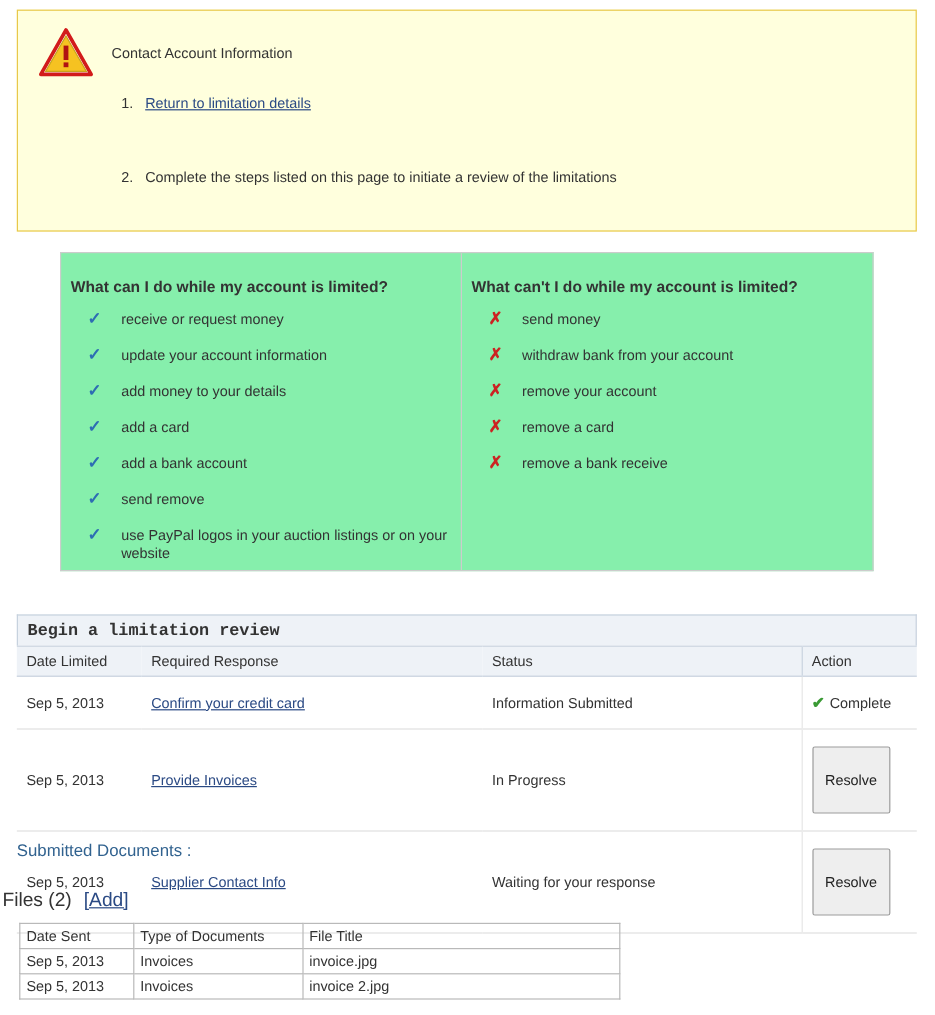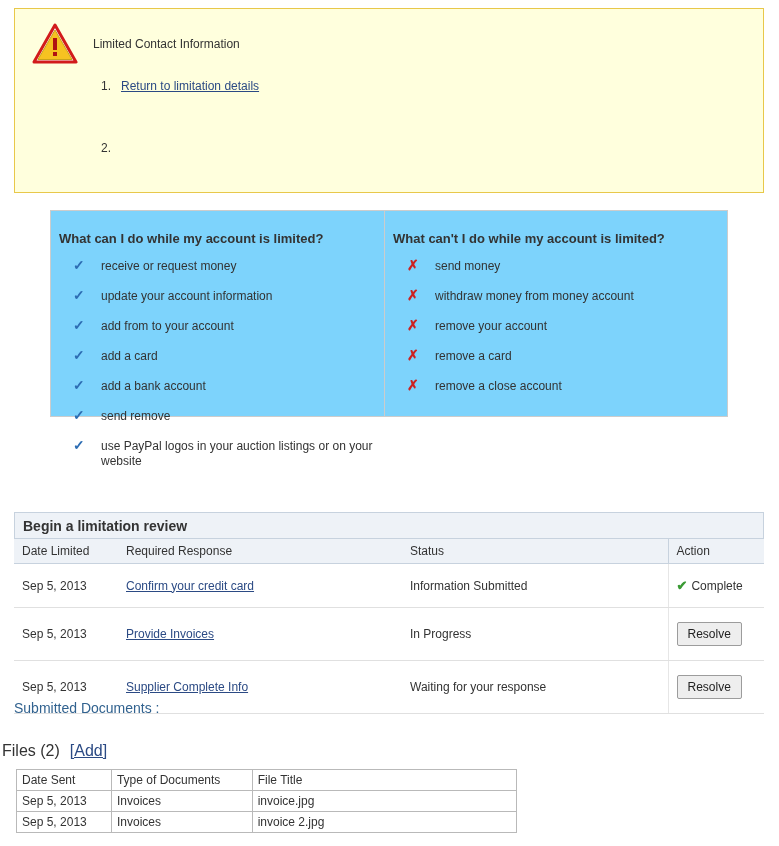--- a/index.html
+++ b/index.html
@@ -69,24 +69,24 @@
   .alert-list a {
     color: #2b4a84;
   }
 
   
   .cap-box {
     position: absolute;
     left: 50px;
     top: 210px;
     width: 678px;
-    height: 207px;
+    height: 266px;
     border: 1px solid #cccccc;
     box-sizing: border-box;
-    background: #7dd3fc;
+    background: #86efac;
   }
   .cap-col {
     position: absolute;
     top: 0;
     height: 100%;
     box-sizing: border-box;
   }
   .cap-col.left {
     left: 0;
     width: 334px;
@@ -138,20 +138,21 @@
     top: 512px;
     width: 750px;
   }
   .review-header {
     height: 26px;
     background: #eef2f7;
     border-top: 1px solid #c7d2de;
     border-left: 1px solid #c7d2de;
     border-right: 1px solid #c7d2de;
     box-sizing: border-box;
+    font-family: Liberation Mono, monospace;
   }
   .review-header span {
     display: block;
     padding: 5px 0 0 8px;
     font-size: 14px;
     font-weight: bold;
     color: #333333;
   }
   table.review {
     width: 750px;
@@ -196,21 +197,21 @@
     color: #3a9a34;
     font-weight: bold;
     margin-right: 4px;
     font-size: 13px;
   }
   .resolve-btn {
     display: inline-block;
     background: #eeeeee;
     border: 1px solid #9c9c9c;
     border-radius: 2px;
-    padding: 4px 10px;
+    padding: 20px 10px;
     font-size: 12px;
     color: #222222;
     cursor: pointer;
   }
 
   
   .docs-title {
     position: absolute;
     left: 14px;
     top: 700px;
@@ -255,53 +256,54 @@
 
 <div class="alert-banner">
   <span class="alert-icon">
     <svg width="46" height="42" viewBox="0 0 46 42" xmlns="http://www.w3.org/2000/svg">
       <polygon points="23,2 44,39 2,39" fill="#fdfdfd" stroke="#d21b1b" stroke-width="3" stroke-linejoin="round"></polygon>
       <polygon points="23,7 40,36.5 6,36.5" fill="#f6c221" stroke="#c9a31b" stroke-width="1"></polygon>
       <rect x="21" y="15" width="4" height="12" fill="#b01212"></rect>
       <rect x="21" y="29" width="4" height="4" fill="#b01212"></rect>
     </svg>
   </span>
-  <div class="alert-title">Limited Contact Information</div>
+  <div class="alert-title">Contact Account Information</div>
   <ul class="alert-list">
     <li>
       <span class="num">1.</span>
       <span class="txt"><a href="#">Return to limitation details</a></span>
     </li>
     <li>
       <span class="num">2.</span>
+      <span class="txt">Complete the steps listed on this page to initiate a review of the limitations</span>
     </li>
   </ul>
 </div>
 
 <div class="cap-box">
   <div class="cap-col left">
     <div class="cap-title">What can I do while my account is limited?</div>
     <ul class="cap-list">
       <li><span class="mark check">✓</span><span>receive or request money</span></li>
       <li><span class="mark check">✓</span><span>update your account information</span></li>
-      <li><span class="mark check">✓</span><span>add from to your account</span></li>
+      <li><span class="mark check">✓</span><span>add money to your details</span></li>
       <li><span class="mark check">✓</span><span>add a card</span></li>
       <li><span class="mark check">✓</span><span>add a bank account</span></li>
       <li><span class="mark check">✓</span><span>send remove</span></li>
       <li><span class="mark check">✓</span><span>use PayPal logos in your auction listings or on your website</span></li>
     </ul>
   </div>
   <div class="cap-col right">
     <div class="cap-title">What can't I do while my account is limited?</div>
     <ul class="cap-list">
       <li><span class="mark cross">✗</span><span>send money</span></li>
-      <li><span class="mark cross">✗</span><span>withdraw money from money account</span></li>
+      <li><span class="mark cross">✗</span><span>withdraw bank from your account</span></li>
       <li><span class="mark cross">✗</span><span>remove your account</span></li>
       <li><span class="mark cross">✗</span><span>remove a card</span></li>
-      <li><span class="mark cross">✗</span><span>remove a close account</span></li>
+      <li><span class="mark cross">✗</span><span>remove a bank receive</span></li>
     </ul>
   </div>
 </div>
 
 <div class="review-wrap">
   <div class="review-header">
     <span>Begin a limitation review</span>
   </div>
   <table class="review">
     <colgroup>
@@ -330,21 +332,21 @@
       <tr>
         <td>Sep 5, 2013</td>
         <td><a href="#">Provide Invoices</a></td>
         <td>In Progress</td>
         <td class="col-action">
           <span class="resolve-btn">Resolve</span>
         </td>
       </tr>
       <tr>
         <td>Sep 5, 2013</td>
-        <td><a href="#">Supplier Complete Info</a></td>
+        <td><a href="#">Supplier Contact Info</a></td>
         <td>Waiting for your response</td>
         <td class="col-action">
           <span class="resolve-btn">Resolve</span>
         </td>
       </tr>
     </tbody>
   </table>
 </div>
 
 <div class="docs-title">Submitted Documents :</div>

